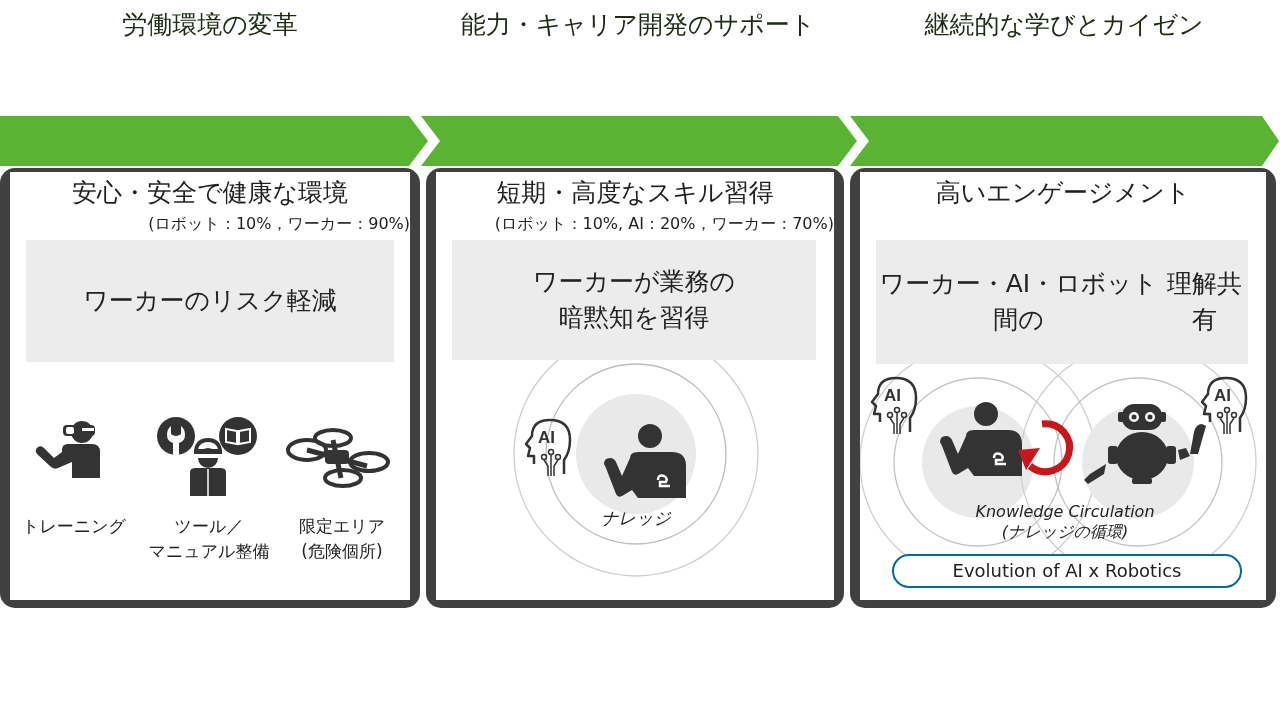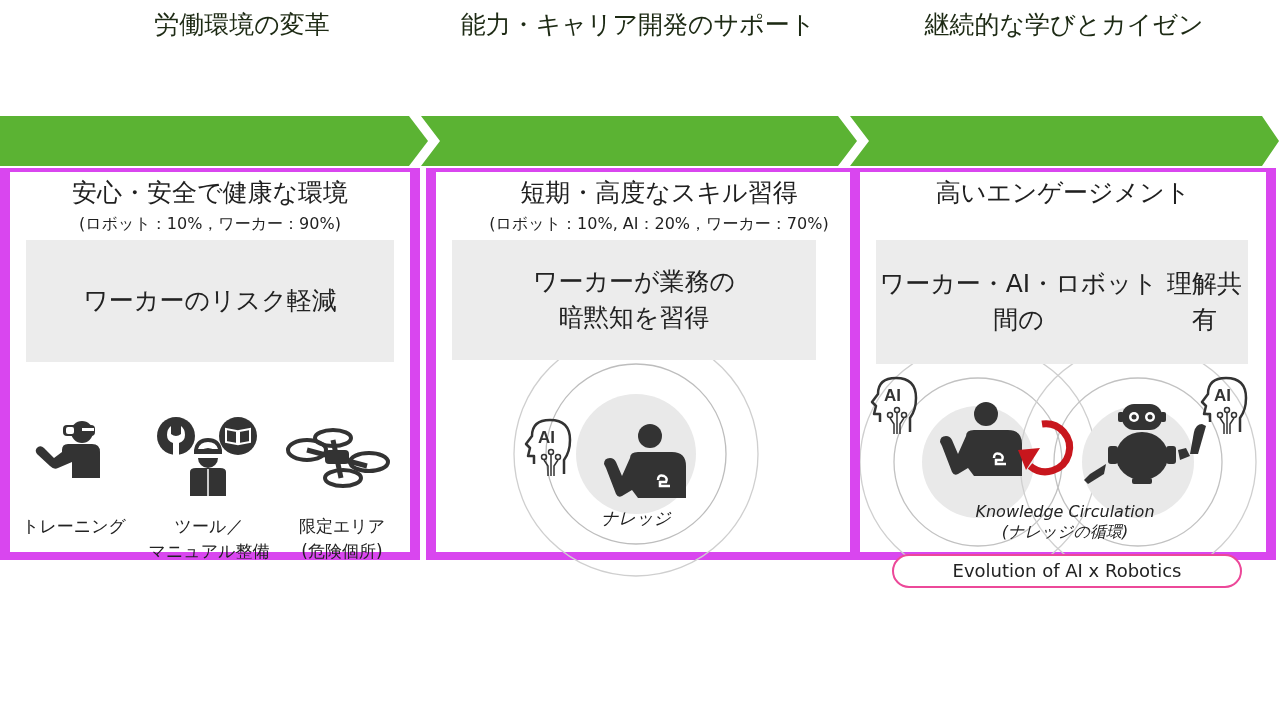--- a/index.html
+++ b/index.html
@@ -10,62 +10,63 @@
     color: #222222;
   }
   .abs { position: absolute; }
   .band-label {
     position: absolute; top: 0; height: 50px; line-height: 50px;
     font-size: 25px; color: #1d2a14; text-align: center; white-space: nowrap;
     letter-spacing: 0px;
   }
   
   .panel {
-    position: absolute; top: 168px; height: 392px;
-    background: #d946ef;
+    position: absolute; top: 168px; height: 440px;
+    background: #404040;
+    border-radius: 15px;
   }
   .panel-inner {
     position: absolute; left: 10px; right: 10px; top: 4px; bottom: 8px;
     background: #ffffff;
   }
   .title {
     position: absolute; left: 0; right: 0; top: 4px;
     text-align: center; font-size: 25px; color: #1f1f1f; white-space: nowrap;
   }
   .ratio {
     position: absolute; left: 0; right: 0; top: 42px;
-    text-align: center; font-size: 16px; color: #1f1f1f; white-space: nowrap;
+    text-align: right; font-size: 16px; color: #1f1f1f; white-space: nowrap;
   }
   .graybox {
     position: absolute; background: #ececec;
     display: flex; align-items: center; justify-content: center;
     text-align: center; font-size: 25px; line-height: 36px; color: #222;
   }
   .icon-label {
     position: absolute; font-size: 17px; line-height: 25px; text-align: center; color: #222; white-space: nowrap;
   }
   svg { display: block; }
   .pill {
     position: absolute; left: 32px; top: 382px; width: 350px; height: 34px;
-    border: 2px solid #ec4899; border-radius: 18px; box-sizing: border-box;
+    border: 2px solid #0369a1; border-radius: 18px; box-sizing: border-box;
     text-align: center; line-height: 30px; font-size: 18px; color: #222; background: #fff;
   }
   .caption {
     position: absolute; text-align: center; font-size: 16px; line-height: 20px; color: #222; white-space: nowrap; font-style: italic;
   }
 </style>
 </head>
 <body>
 
 <svg class="abs" style="left:0;top:116px" width="1280" height="52" viewBox="0 0 1280 52">
   <polygon points="0,0 409,0 428,25 409,50 0,50" fill="#5bb333"></polygon>
   <polygon points="421,0 838,0 857,25 838,50 421,50 440,25" fill="#5bb333"></polygon>
   <polygon points="850,0 1262,0 1279,25 1262,50 850,50 869,25" fill="#5bb333"></polygon>
 </svg>
-<div class="band-label" style="left:16px;width:420px;padding-left:16px;">労働環境の変革</div>
+<div class="band-label" style="left:0;width:420px;">労働環境の変革</div>
 <div class="band-label" style="left:438px;width:400px;">能力・キャリア開発のサポート</div>
 <div class="band-label" style="left:866px;width:396px;">継続的な学びとカイゼン</div>
 
 <div class="panel" style="left:0;width:420px;">
   <div class="panel-inner">
     <div class="title">安心・安全で健康な環境</div>
     <div class="ratio">(ロボット：10%，ワーカー：90%)</div>
     <div class="graybox" style="left:16px;top:68px;width:368px;height:122px;">
       <span>ワーカーのリスク軽減</span>
     </div>
@@ -109,21 +110,21 @@
       <div>ツール／</div>
       <div>マニュアル整備</div>
     </div>
     <div class="icon-label" style="left:272px;top:342px;width:120px;">
       <div>限定エリア</div>
       <div>(危険個所)</div>
     </div>
   </div>
 </div>
 
-<div class="panel" style="left:426px;width:418px;padding-left:48px;">
+<div class="panel" style="left:426px;width:418px;">
   <div class="panel-inner">
     <div class="title">短期・高度なスキル習得</div>
     <div class="ratio">(ロボット：10%, AI：20%，ワーカー：70%)</div>
 
     <svg class="abs" style="left:0;top:150px" width="398" height="290" viewBox="0 0 398 290">
       <circle cx="200" cy="132" r="122" fill="none" stroke="#cfcfcf" stroke-width="1.3"></circle>
       <circle cx="200" cy="132" r="90" fill="none" stroke="#bdbdbd" stroke-width="1.3"></circle>
       <circle cx="200" cy="132" r="60" fill="#e9e9e9"></circle>
     </svg>
 

